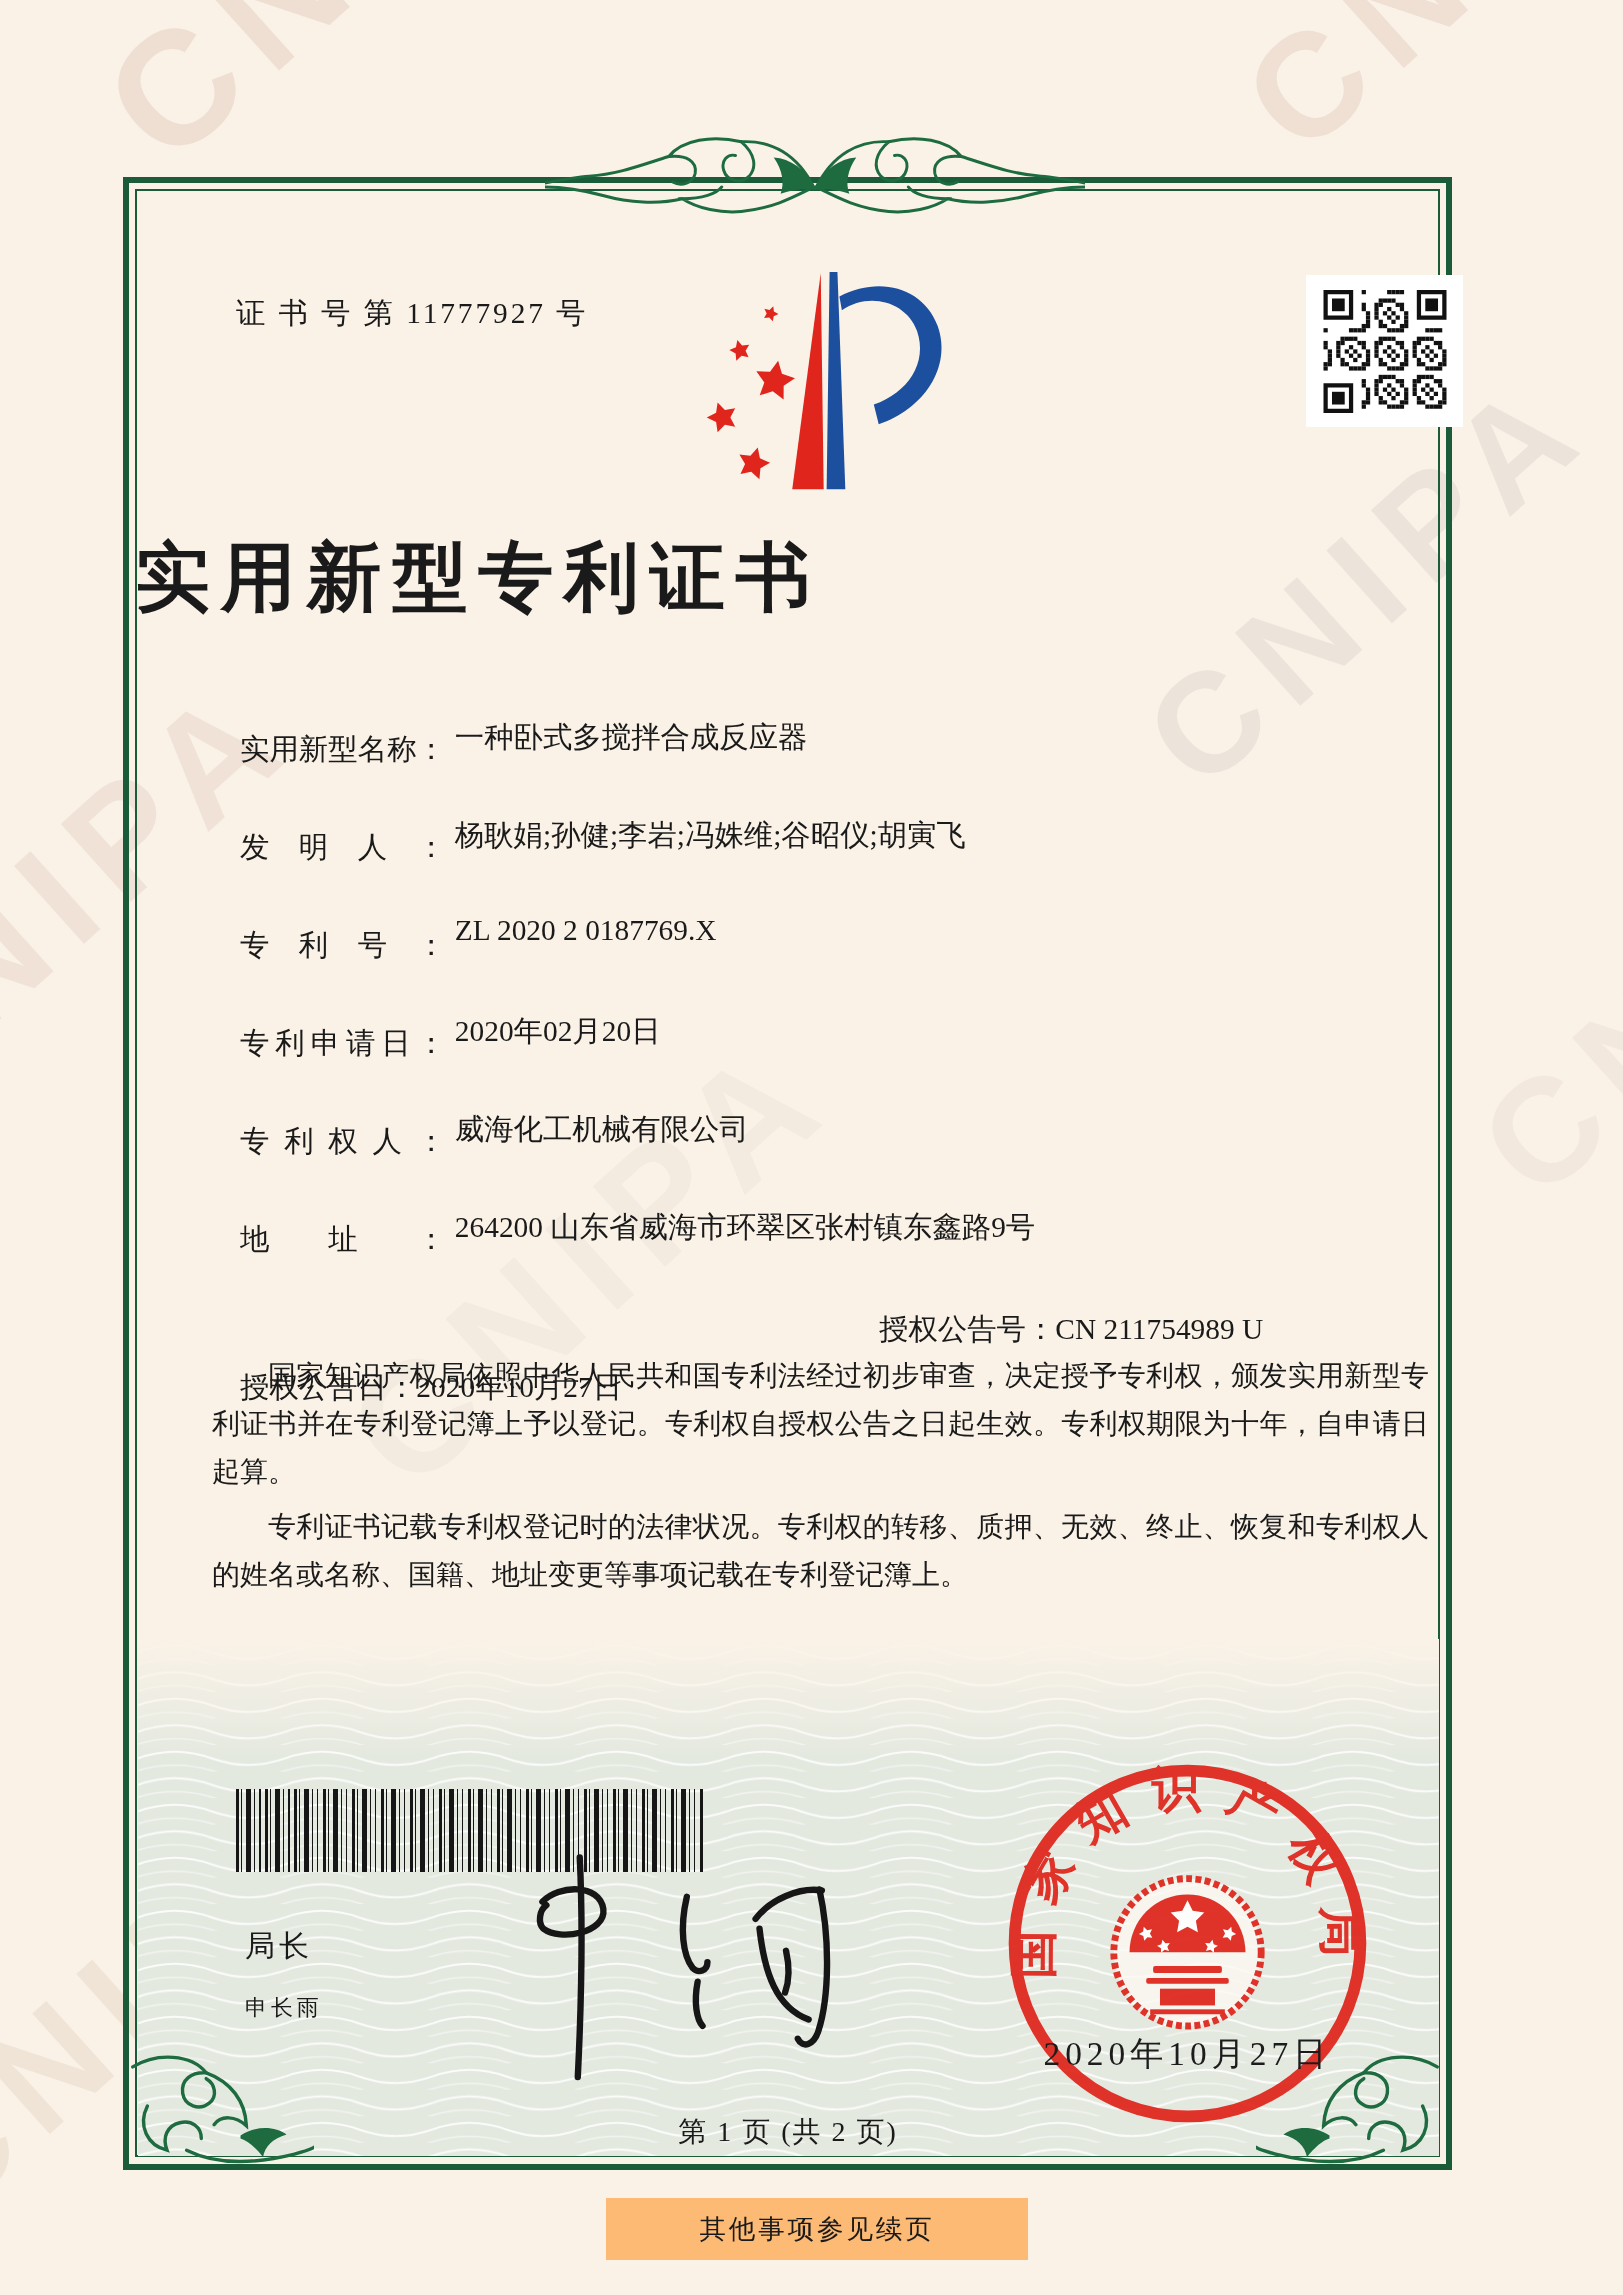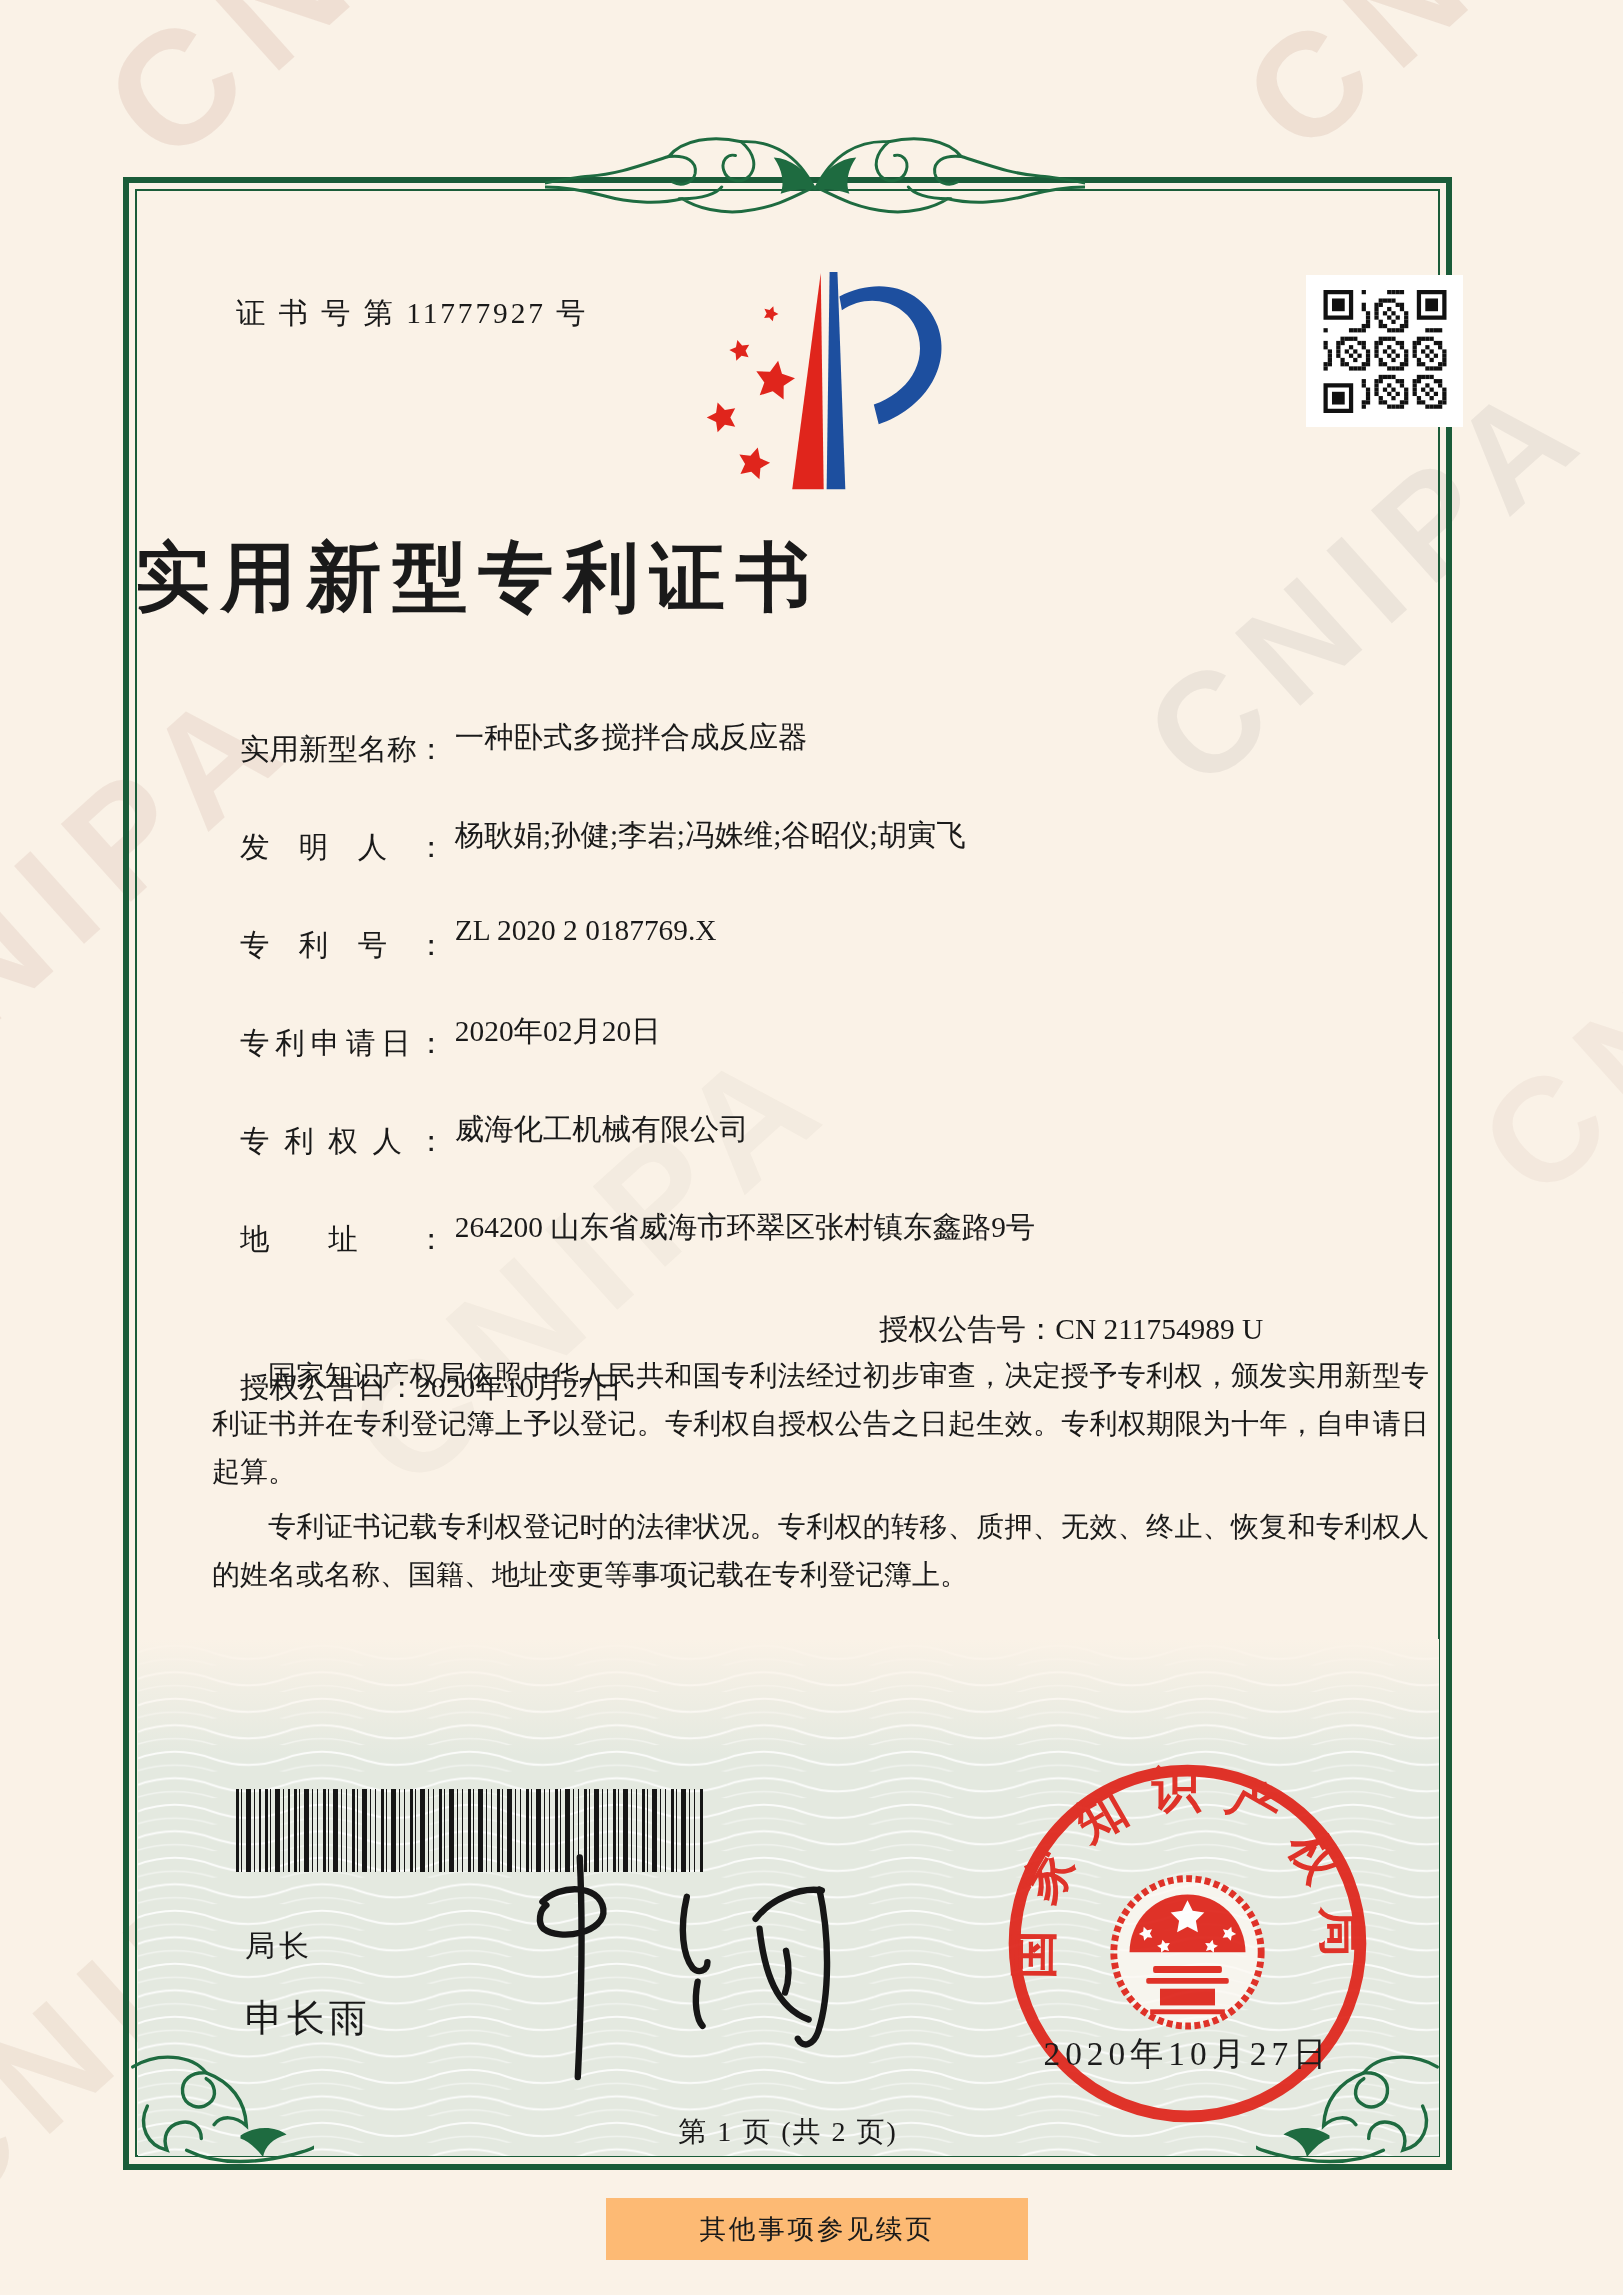--- a/index.html
+++ b/index.html
@@ -67,21 +67,21 @@
     left:236px;top:1789px;width:469px;height:83px;
     background:repeating-linear-gradient(90deg,
       #161616 0 2.9px,rgba(0,0,0,0) 2.9px 4.9px,
       #161616 4.9px 6.4px,rgba(0,0,0,0) 6.4px 10.3px,
       #161616 10.3px 15px,rgba(0,0,0,0) 15px 17.7px,
       #161616 17.7px 19px,rgba(0,0,0,0) 19px 23px,
       #161616 23px 24.5px,rgba(0,0,0,0) 24.5px 29px);
   }
 
   .director-title{left:245px;top:1926px;font-size:30px;font-family:"Liberation Sans","DejaVu Sans",sans-serif;letter-spacing:3.9px;}
-  .director-name{left:245px;top:1993px;font-size:38px;font-family:Liberation Serif, serif;letter-spacing:3.9px;}
+  .director-name{left:245px;top:1993px;font-size:22px;font-family:Liberation Serif, serif;letter-spacing:3.9px;}
 
   .page-no{left:135px;top:2113px;width:1306px;text-align:center;font-size:28px;letter-spacing:2px;}
 
   .footer-box{
     left:606px;top:2198px;width:422px;height:62px;
     background:#fdba74;text-align:center;
   }
   .footer-box span{font-size:26.5px;line-height:62px;letter-spacing:2.9px;}
 
   svg{display:block;}

